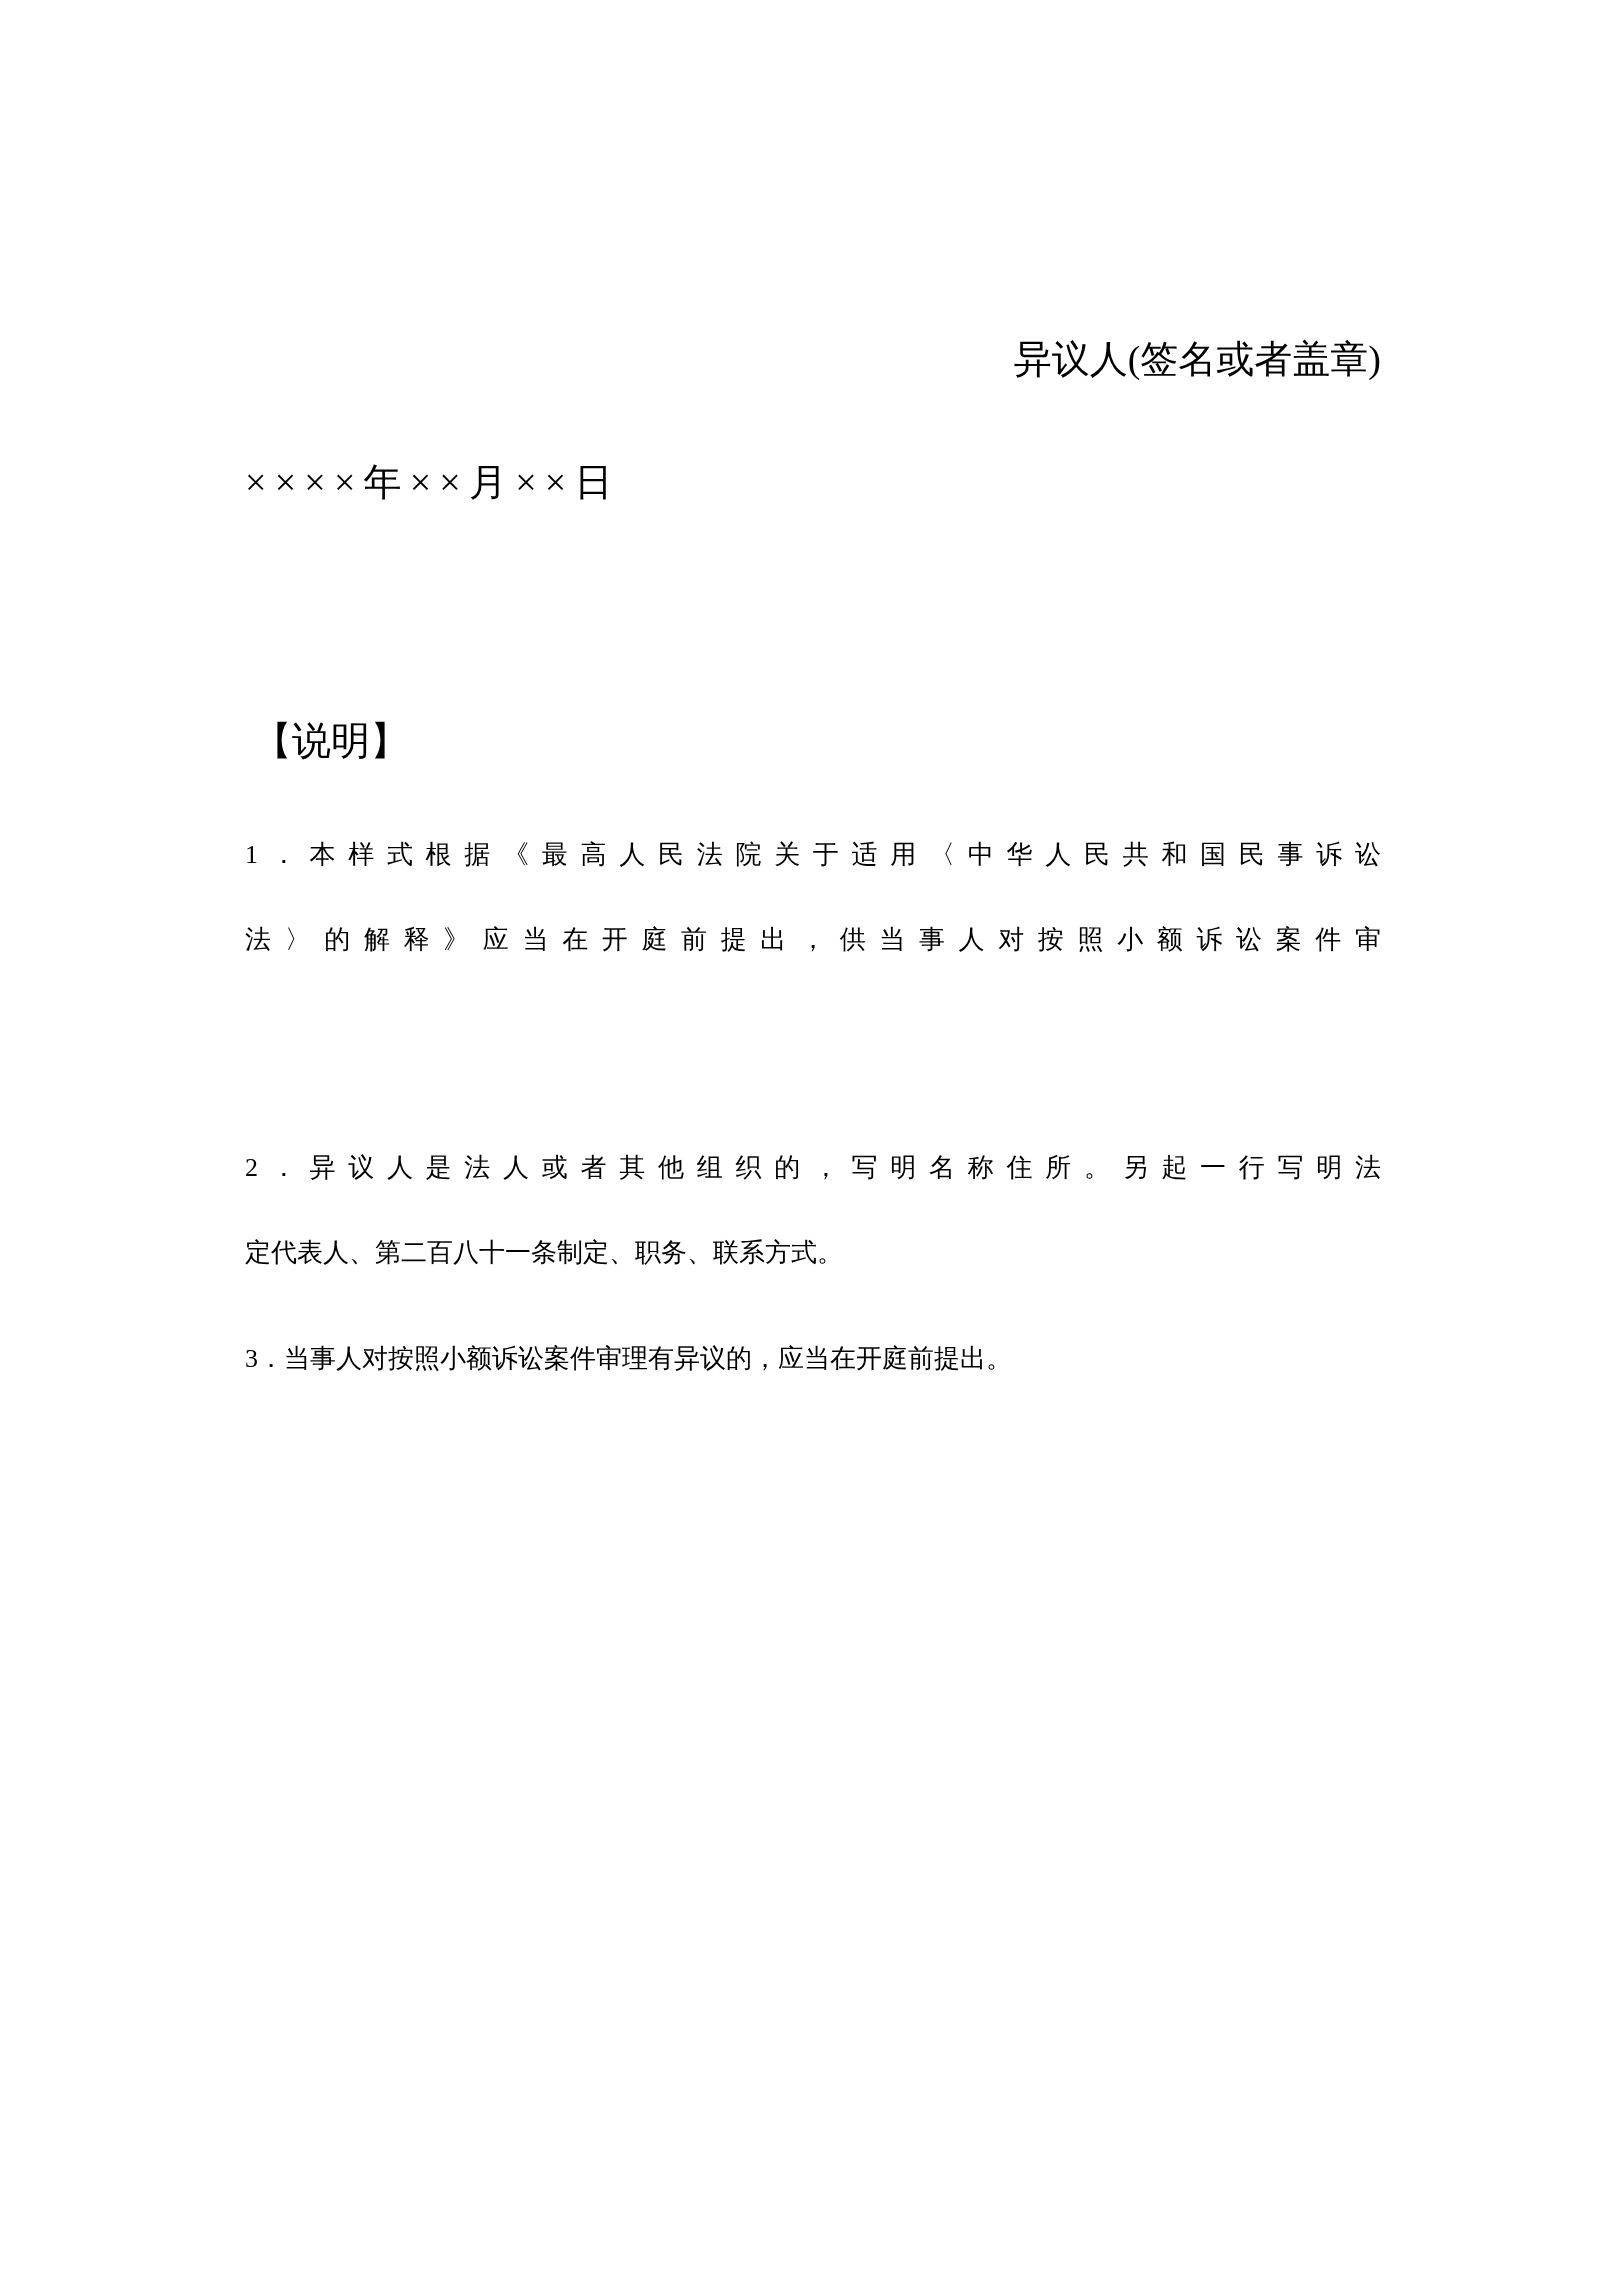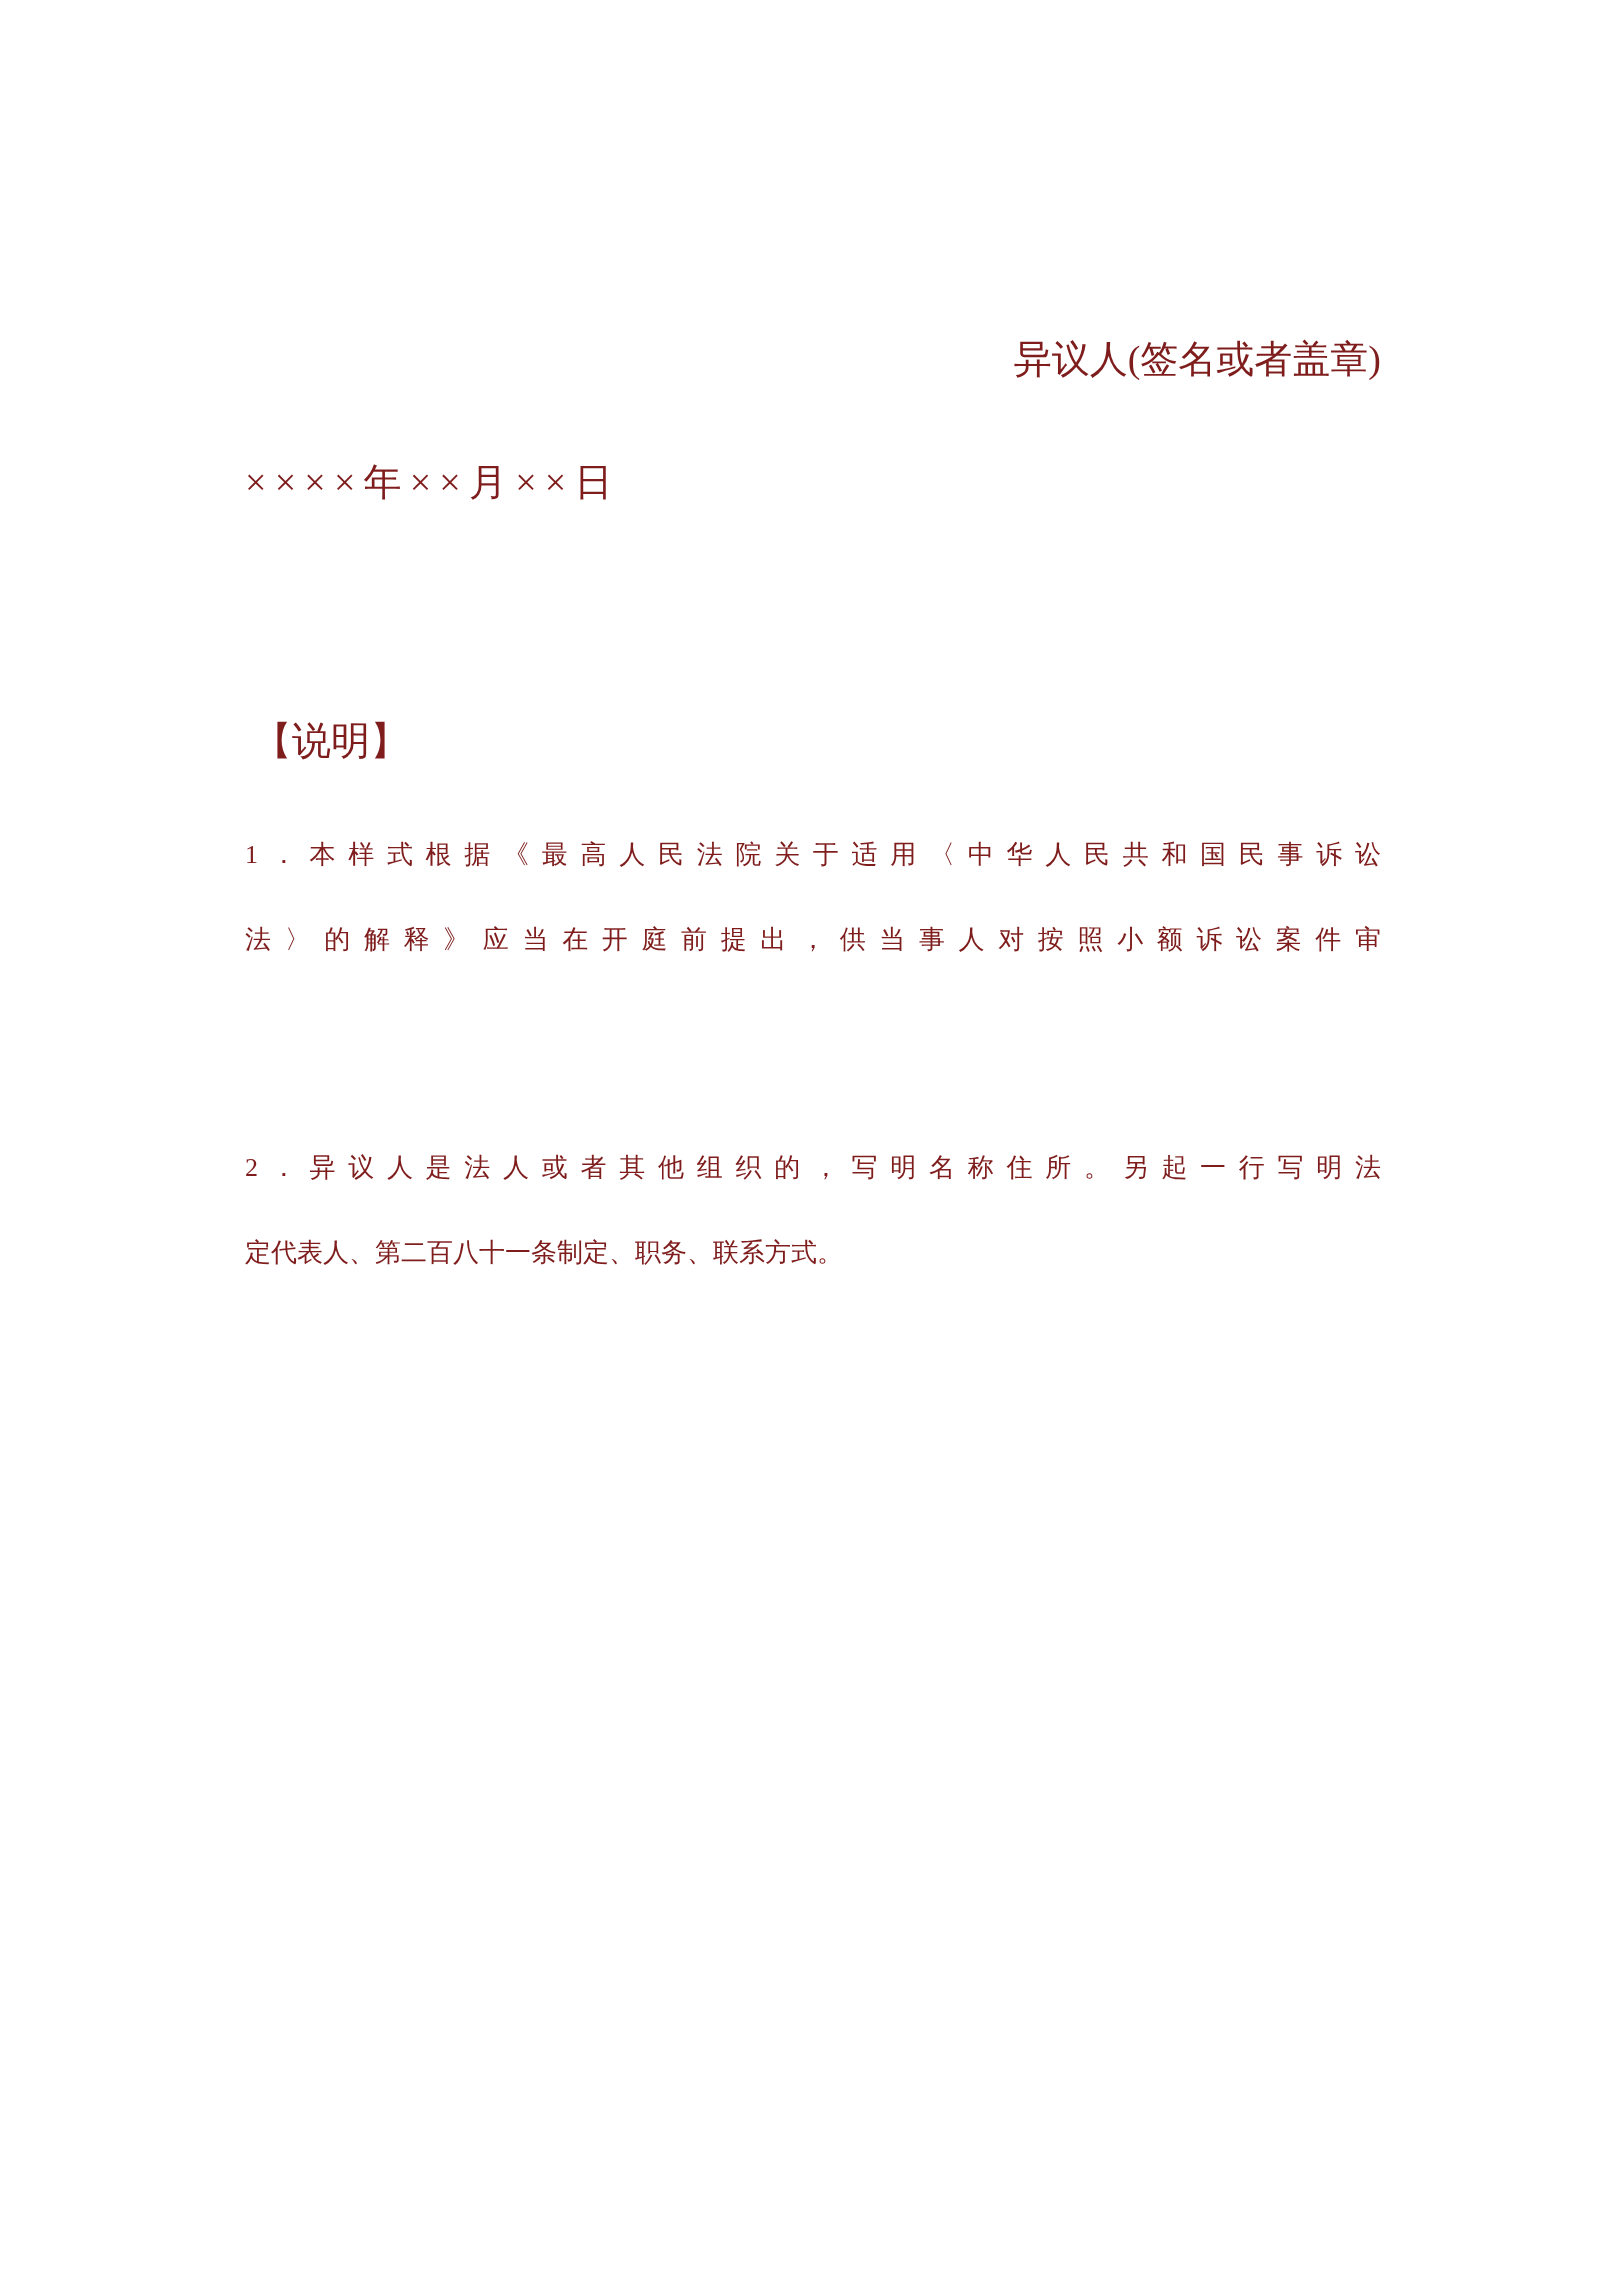--- a/index.html
+++ b/index.html
@@ -7,21 +7,21 @@
     padding: 0;
     background: #ffffff;
   }
   .page {
     position: relative;
     width: 1393px;
     height: 2294px;
     background: #ffffff;
     overflow: hidden;
     font-family: "Liberation Serif", "DejaVu Serif", serif;
-    color: #7f1d1d;
+    color: #000000;
   }
   .col {
     position: absolute;
     left: 245px;
     width: 1136px;
   }
   .sig-line {
     top: 337px;
     text-align: right;
     font-size: 38px;
@@ -72,15 +72,18 @@
   <div class="col para p1">
     <div class="pline full">1．本样式根据《最高人民法院关于适用〈中华人民共和国民事诉讼</div>
     <div class="pline full">法〉的解释》应当在开庭前提出，供当事人对按照小额诉讼案件审</div>
   </div>
 
   <div class="col para p2">
     <div class="pline full">2．异议人是法人或者其他组织的，写明名称住所。另起一行写明法</div>
     <div class="pline">定代表人、第二百八十一条制定、职务、联系方式。</div>
   </div>
 
+  <div class="col para p3">
+    <div class="pline">3．当事人对按照小额诉讼案件审理有异议的，应当在开庭前提出。</div>
+  </div>
 
 </div>
 
 
 </body></html>

